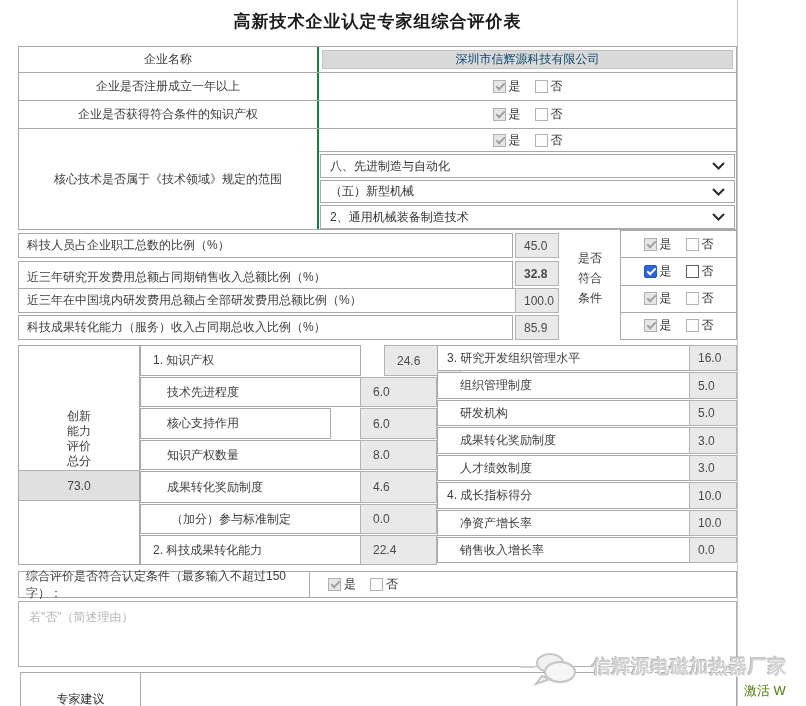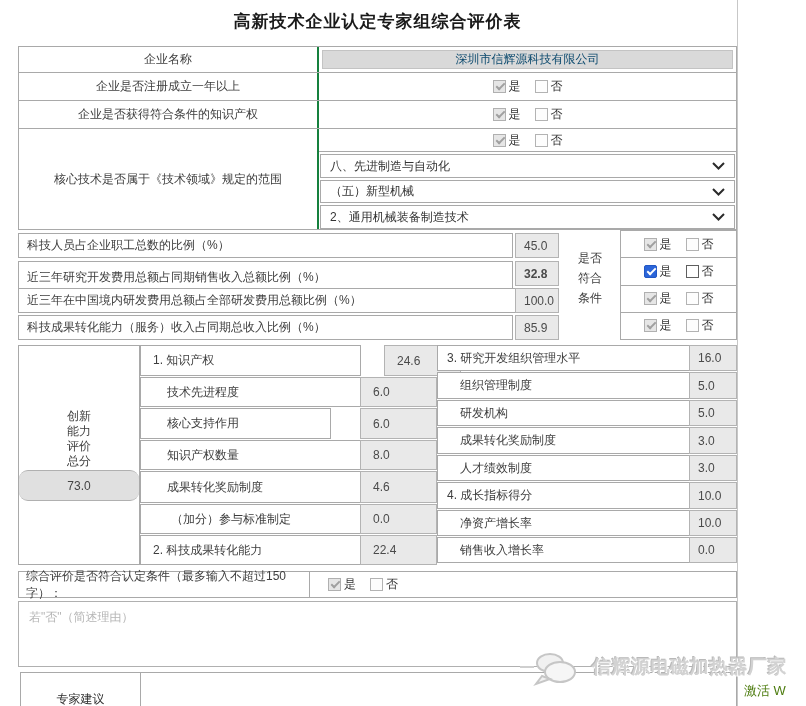--- a/index.html
+++ b/index.html
@@ -65,21 +65,21 @@
   .score-label{padding-left:12px;}
   .ind1{padding-left:26px;}
   .ind2{padding-left:30px;}
   .rind0{padding-left:9px;}
   .rind1{padding-left:22px;}
   #total-cell{position:absolute;left:18px;top:345px;width:122px;height:220px;border:1px solid #a9a9a9;box-sizing:border-box;background:#fff;}
   #total-lines{position:absolute;left:0;top:63px;width:100%;text-align:center;font-size:12px;line-height:15px;color:#3d3d3d;}
   #total-box{
     position:absolute;left:0px;top:124px;width:120px;height:31px;background:#e0e0e0;
     border-top:1px solid #b0b0b0;border-bottom:1px solid #b0b0b0;box-sizing:border-box;
-    display:flex;align-items:center;justify-content:center;font-size:12px;color:#444;border-radius:9px;
+    display:flex;align-items:center;justify-content:center;font-size:12px;color:#444;
   }
   
   textarea#reason{
     position:absolute;left:18px;top:601px;width:719px;height:66px;box-sizing:border-box;
     border:1px solid #b0b0b0;resize:none;outline:none;padding:7px 10px;
     font-family:"Liberation Sans","DejaVu Sans",sans-serif;font-size:12px;color:#444;background:#fff;
   }
   textarea#reason::placeholder{color:#b5b5b5;opacity:1;}
   
   #watermark{position:absolute;left:520px;top:642px;width:286px;height:50px;pointer-events:none;z-index:30;display:flex;align-items:center;}

